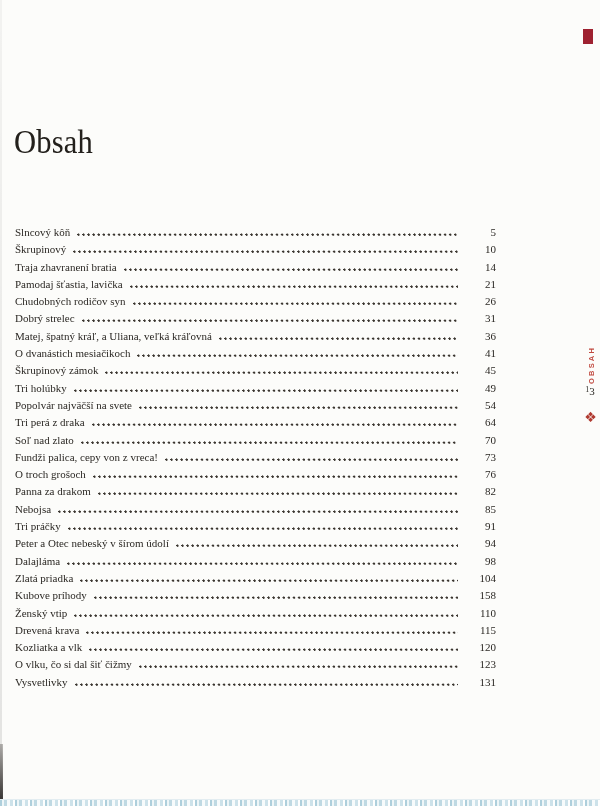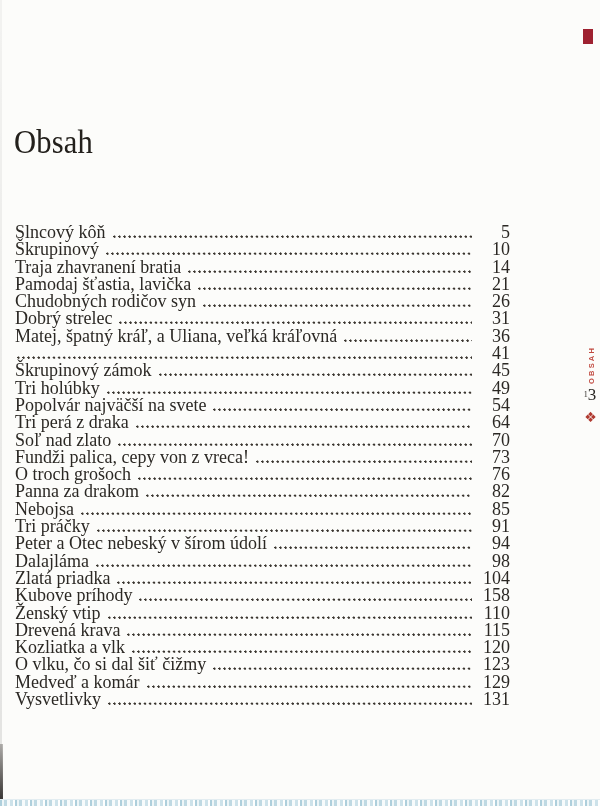--- a/index.html
+++ b/index.html
@@ -14,22 +14,22 @@
   
   .heading{
     position:absolute;left:14px;top:123px;
     font-size:34px;font-weight:400;color:#23201c;
     letter-spacing:.2px;
     transform:scaleX(.9);transform-origin:left top;
     white-space:nowrap;
   }
   
   .toc{
-    position:absolute;left:15px;top:224px;right:90px;
-    font-size:18px;
+    position:absolute;left:15px;top:224px;right:104px;
+    font-size:11px;
   }
   .row{
     display:flex;align-items:baseline;
     height:17.3px;line-height:17.3px;
   }
   .t{white-space:nowrap;padding-right:5px;}
   .leader{
     flex:1;height:3px;margin:0 8px 1px 2px;
     background-image:radial-gradient(circle at 1.4px 1.6px,#3a352f 1px,transparent 1.35px);
     background-size:5.1px 3px;
@@ -40,21 +40,21 @@
   
   .margin-label{
     position:absolute;left:583px;top:342px;width:17px;height:46px;
     writing-mode:vertical-rl;transform:rotate(180deg);
     font-family:"Liberation Sans","DejaVu Sans",sans-serif;
     font-size:7.5px;font-weight:700;letter-spacing:2.2px;
     color:#c04a40;line-height:17px;text-align:center;
   }
   .margin-page{
     position:absolute;left:581px;top:385px;width:18px;
-    font-size:17px;text-align:center;color:#2b2824;
+    font-size:11px;text-align:center;color:#2b2824;
   }
   .margin-page::first-letter{font-size:8px;vertical-align:3px;}
   .ornament{
     position:absolute;left:582px;top:408px;width:17px;
     font-size:14px;line-height:20px;text-align:center;color:#b03a30;
   }
   .corner-tab{
     position:absolute;left:583px;top:29px;width:10px;height:15px;
     background:#9e2130;
   }
@@ -112,20 +112,21 @@
         <span class="t">Dobrý strelec</span>
         <span class="leader"></span>
         <span class="p">31</span>
       </div>
       <div class="row">
         <span class="t">Matej, špatný kráľ, a Uliana, veľká kráľovná</span>
         <span class="leader"></span>
         <span class="p">36</span>
       </div>
       <div class="row">
+        <span class="t">O dvanástich mesiačikoch</span>
         <span class="leader"></span>
         <span class="p">41</span>
       </div>
       <div class="row">
         <span class="t">Škrupinový zámok</span>
         <span class="leader"></span>
         <span class="p">45</span>
       </div>
       <div class="row">
         <span class="t">Tri holúbky</span>
@@ -204,25 +205,20 @@
       </div>
       <div class="row">
         <span class="t">Kozliatka a vlk</span>
         <span class="leader"></span>
         <span class="p">120</span>
       </div>
       <div class="row">
         <span class="t">O vlku, čo si dal šiť čižmy</span>
         <span class="leader"></span>
         <span class="p">123</span>
-      </div>
-      <div class="row">
-        <span class="t">Medveď a komár</span>
-        <span class="leader"></span>
-        <span class="p">129</span>
       </div>
       <div class="row">
         <span class="t">Vysvetlivky</span>
         <span class="leader"></span>
         <span class="p">131</span>
       </div>
     </div>
 
   <div class="corner-tab"></div>
 

